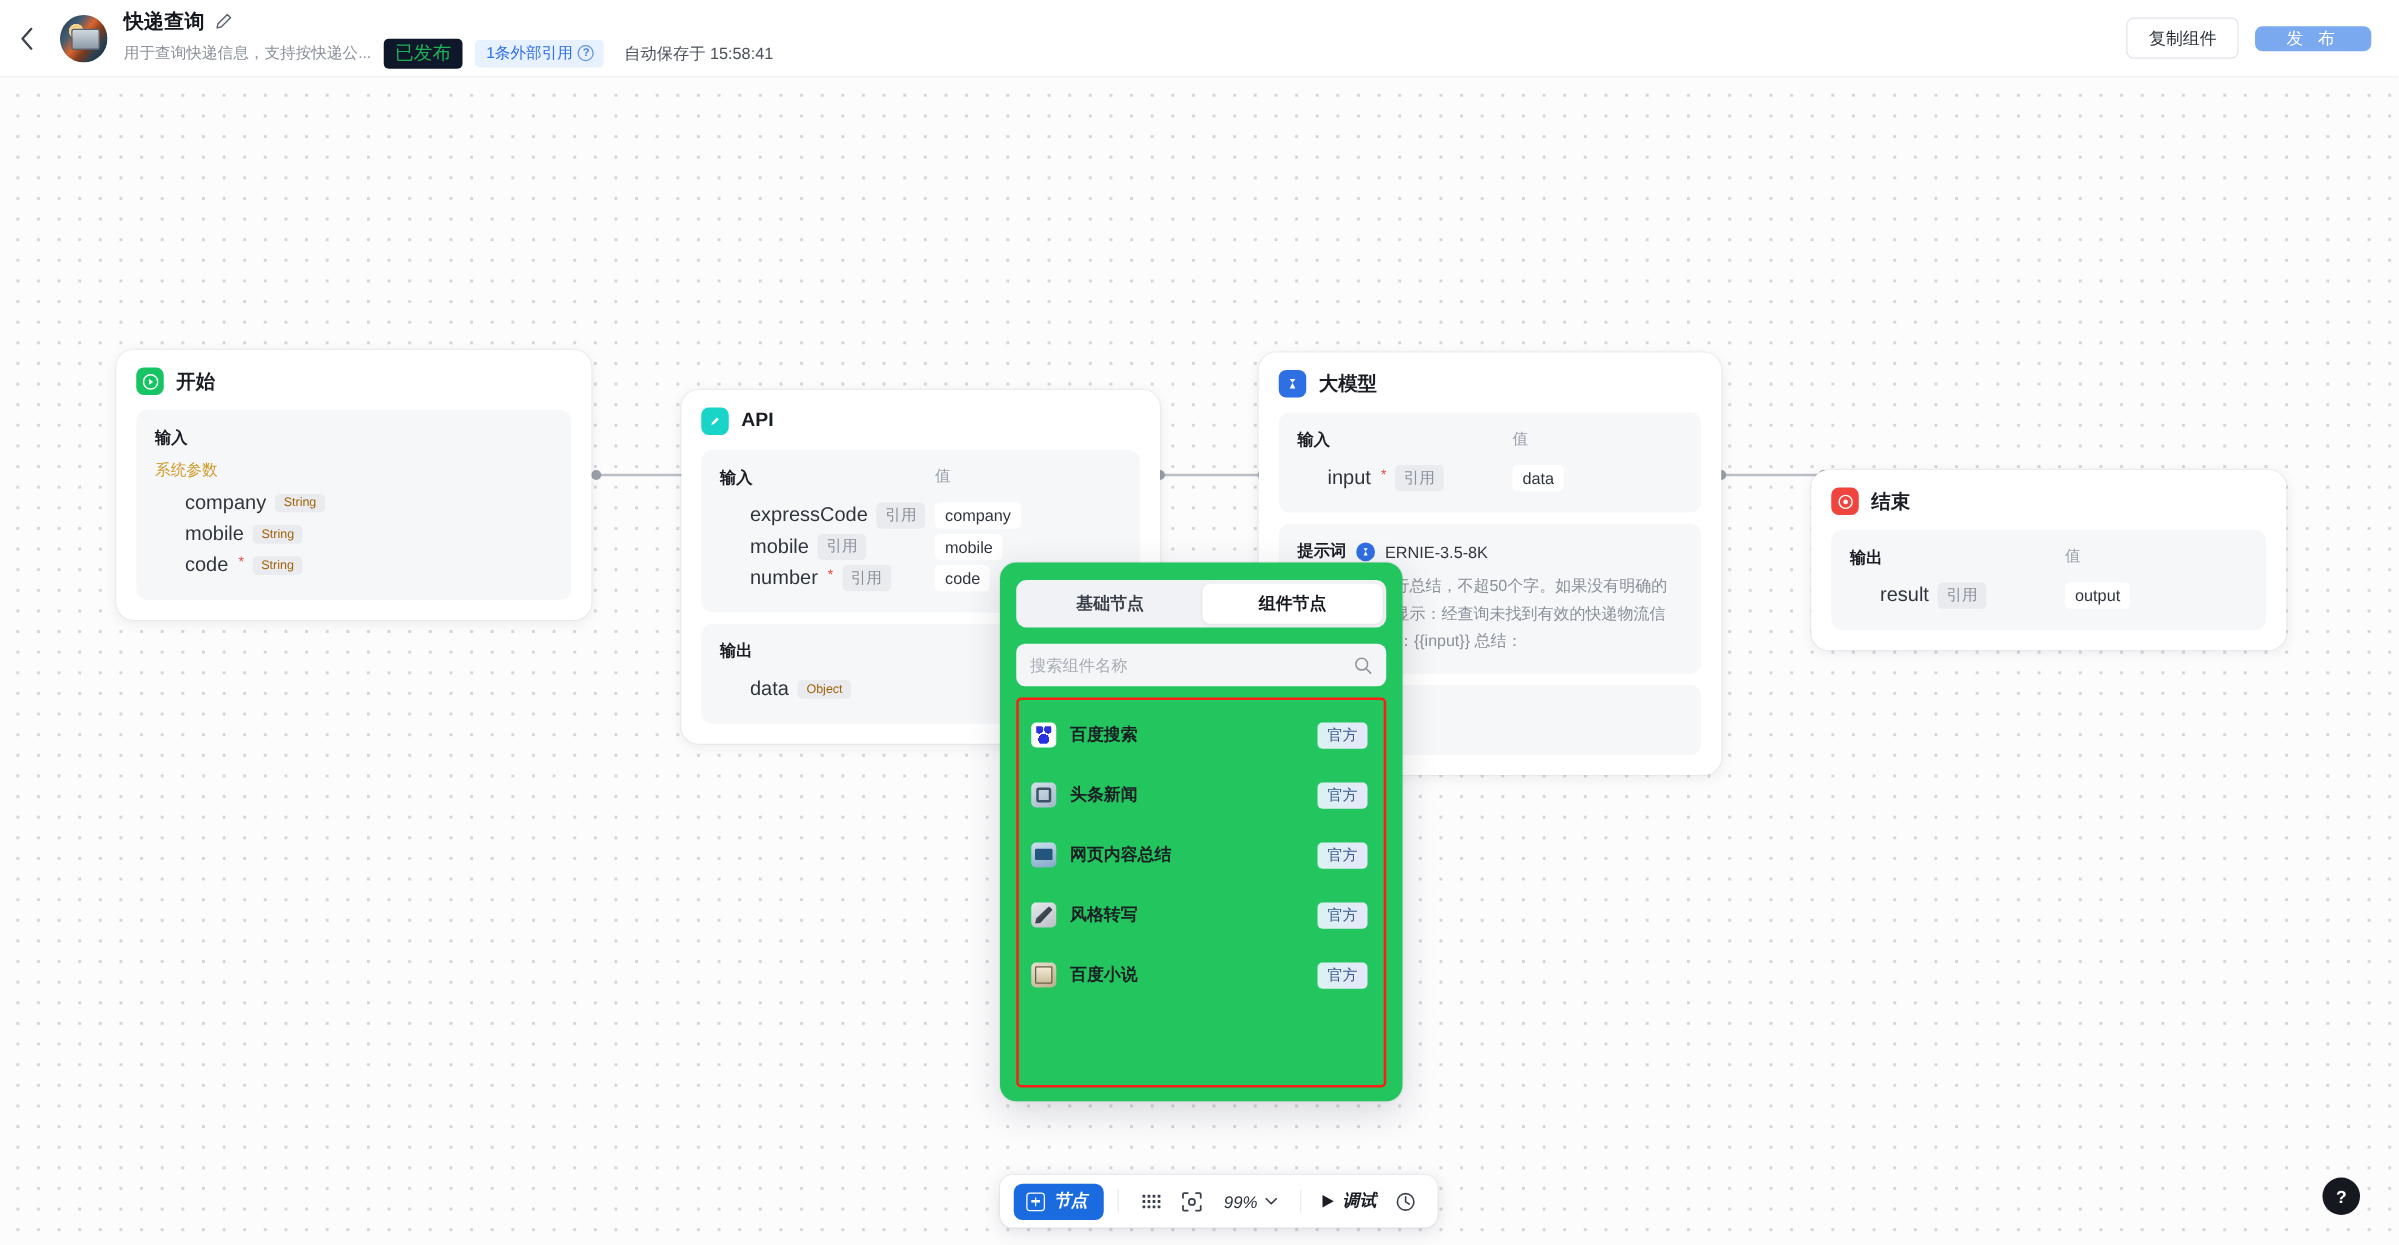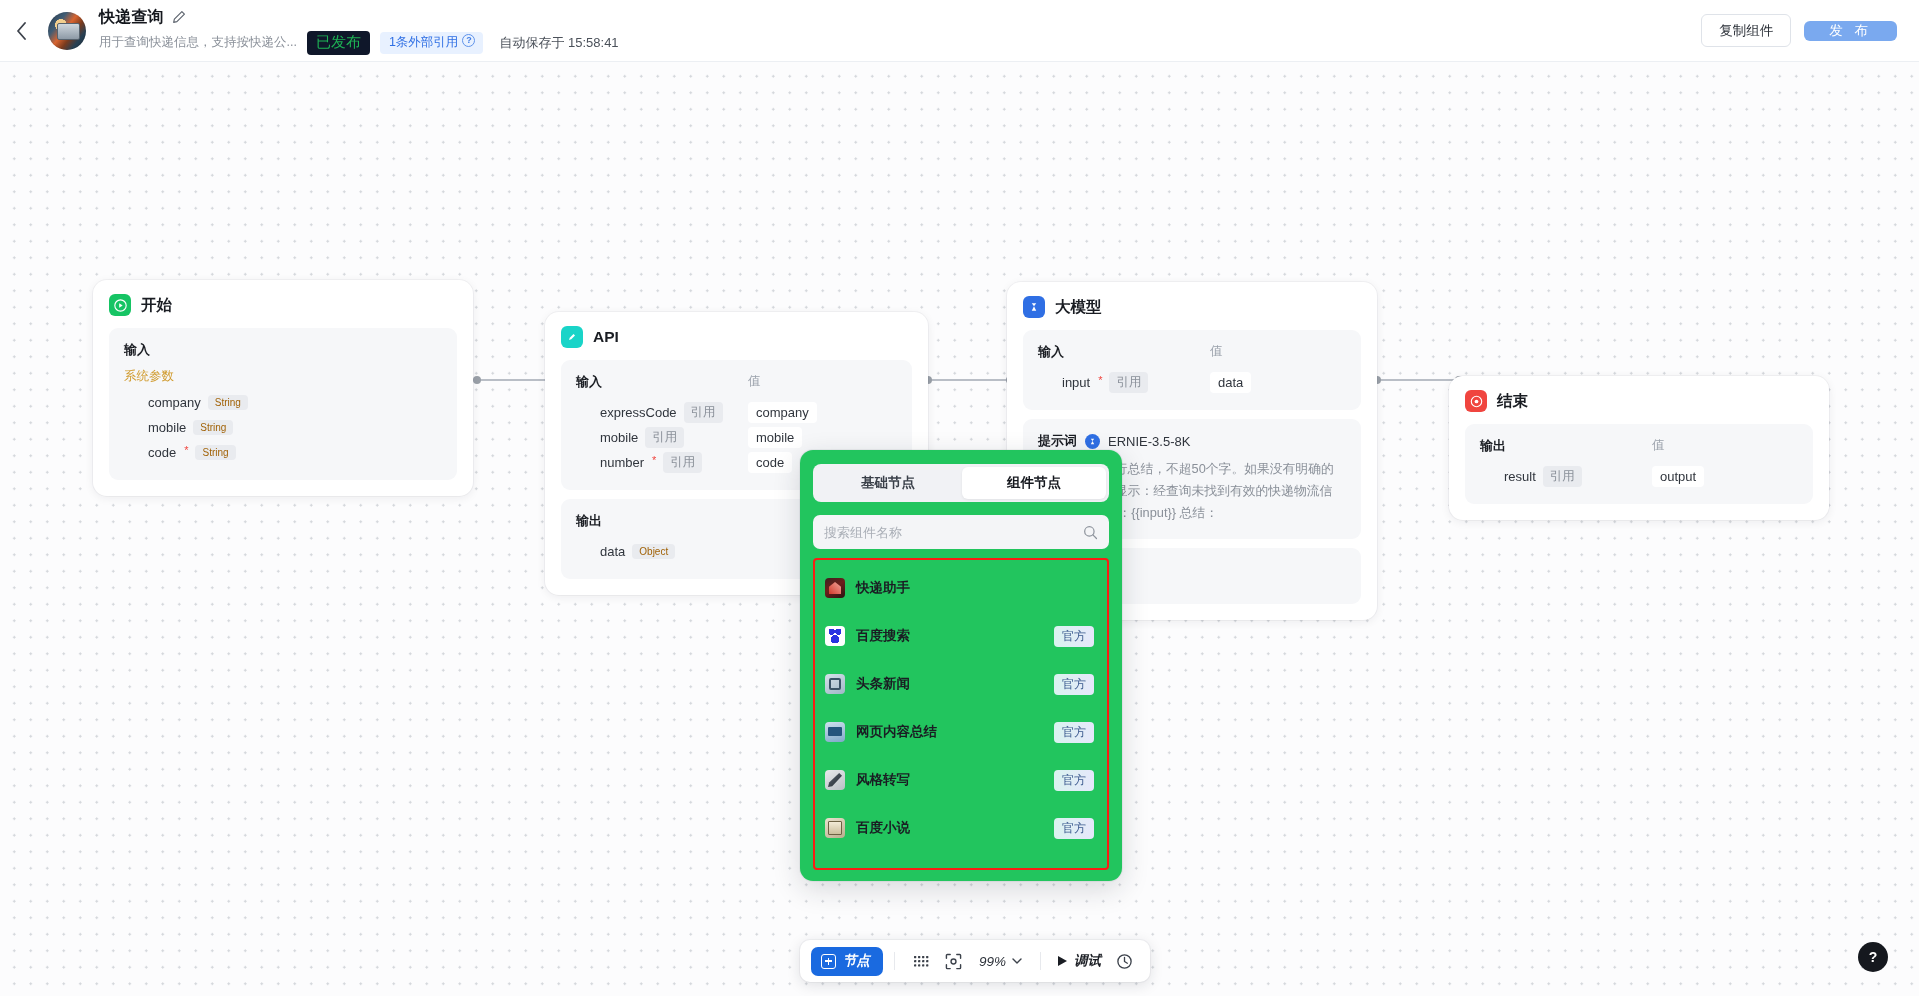--- a/index.html
+++ b/index.html
@@ -51,21 +51,21 @@
 
   .meta-row { display: flex; align-items: center; gap: 10px; }
   .doc-desc { font-size: 12.5px; color: #8a9099; max-width: 222px; white-space: nowrap; overflow: hidden; text-overflow: ellipsis; }
   .badge-pub {
     font-size: 15px; color: #1db254; background: #0f172a;
     padding: 2.5px 9px; border-radius: 4px; white-space: nowrap;
   }
   .badge-ref {
     font-size: 12.5px; color: #2f6fe4; background: #e8f1ff;
     padding: 2.5px 8px 2.5px 9px; border-radius: 4px; white-space: nowrap;
-    display: flex; align-items: flex-start; gap: 4px; cursor: pointer;
+    display: flex; align-items: center; gap: 4px; cursor: pointer;
   }
   .badge-ref .qmark {
     width: 13px; height: 13px; border-radius: 50%;
     border: 1px solid #5f93ea; color: #3f7ce6;
     font-size: 9px; line-height: 11px; text-align: center; font-weight: 700;
   }
   .autosave { font-size: 13px; color: #4b515a; white-space: nowrap; margin-left: 6px; }
 
   .header-right { margin-left: auto; display: flex; align-items: center; gap: 13px; padding-right: 22px; }
   .btn-ghost {
@@ -108,21 +108,21 @@
   .sect {
     background: #f6f7f9; border-radius: 9px; padding: 13px 15px 15px;
   }
   .sect + .sect { margin-top: 9px; }
   .sect-hd { display: flex; margin-bottom: 9px; }
   .sect-hd .k { font-size: 13px; font-weight: 700; color: #1a1d23; }
   .sect-hd .v { font-size: 12.5px; color: #9aa1ab; }
 
   .row { display: flex; align-items: center; min-height: 25px; }
   .row .left { display: flex; align-items: center; gap: 7px; }
-  .pname { font-size: 13px; color: #30353d; padding-left: 24px; }
+  .pname { font-size: 16px; color: #30353d; padding-left: 24px; }
   .req { color: #f0453f; font-size: 11px; position: relative; top: -3px; margin-left: 1px; }
   .chip-type {
     font-size: 10px; color: #a16207; background: #e9ebef;
     padding: 2px 7px; border-radius: 4px;
   }
   .chip-ref {
     font-size: 12.5px; color: #8a9099; background: #e9ebef;
     padding: 2px 7px; border-radius: 4px;
   }
   .val-box {
@@ -460,24 +460,20 @@
       <input value="" placeholder="搜索组件名称" style="">
       <svg width="15" height="15" viewBox="0 0 16 16">
         <circle cx="6.8" cy="6.8" r="5" fill="none" stroke="#8d939c" stroke-width="1.3"></circle>
         <path d="M10.6 10.6L14.4 14.4" stroke="#8d939c" stroke-width="1.3" stroke-linecap="round"></path>
       </svg>
     </div>
 
     <div class="list-frame">
       <div class="list-scroll">
 
-        <div class="pitem">
-          <span class="pic pic-kdzs"></span>
-          <span class="pname2">快递助手</span>
-        </div>
 
 
         <div class="pitem">
           <span class="pic pic-baidu"></span>
           <span class="pname2">百度搜索</span>
           <span class="official">官方</span>
         </div>
 
         <div class="pitem">
           <span class="pic pic-toutiao"></span>

